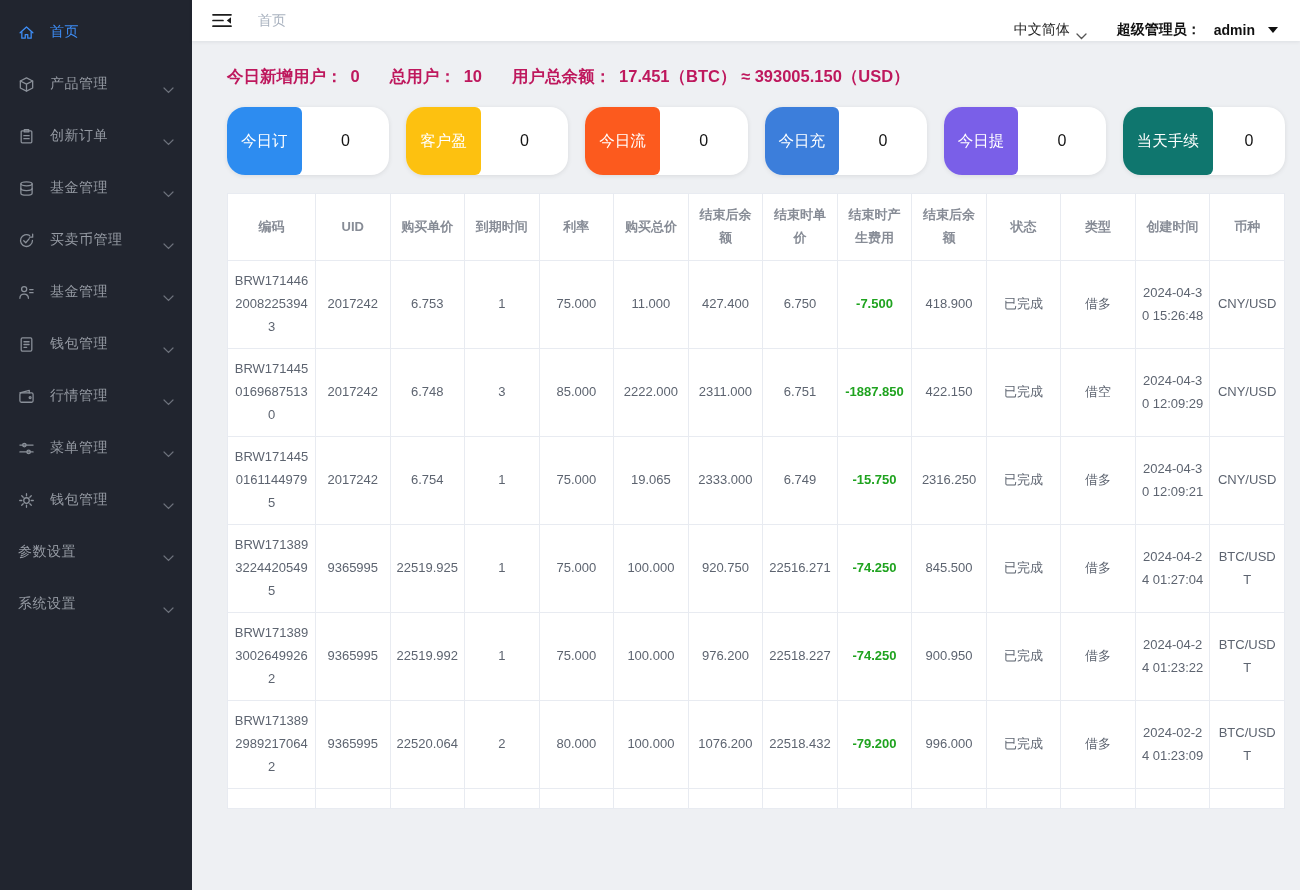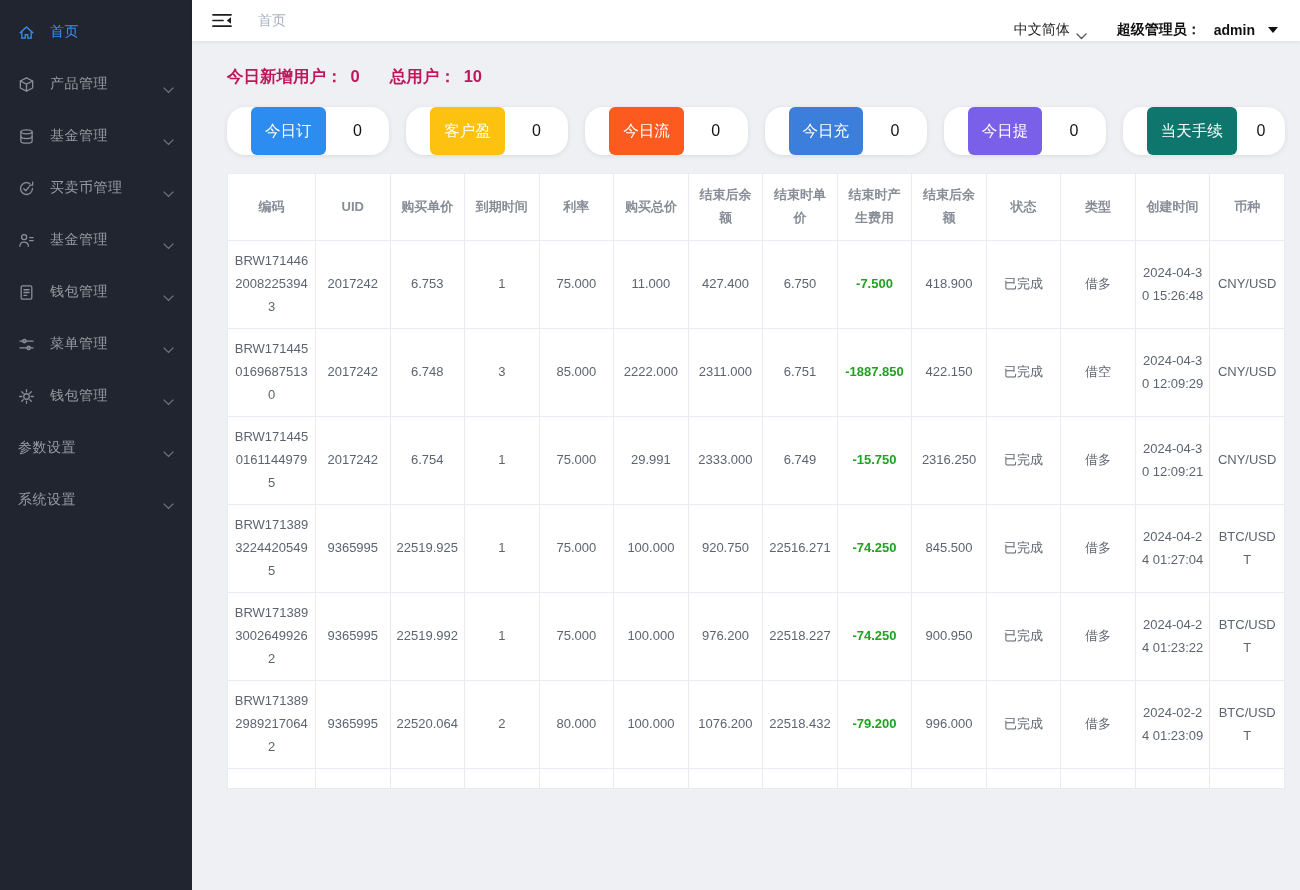--- a/index.html
+++ b/index.html
@@ -40,22 +40,22 @@
   .admin-menu { display:flex; align-items:center; gap:13px; font-size:14px; font-weight:bold; color:#101010; cursor:pointer; }
   .caret-down { width:0; height:0; border-left:5px solid transparent; border-right:5px solid transparent; border-top:6px solid #101010; display:inline-block; }
   
   .content { flex:1; padding:25px 15px 0 35px; overflow:hidden; }
   .stats-bar { font-size:16.5px; color:#be185d; font-weight:700; display:flex; align-items:baseline; }
   .stats-bar .stat-group { margin-right:30px; }
   .stats-bar .stat-label { margin-right:8px; }
   
   .stat-cards { display:flex; gap:17px; margin-top:19px; }
   .card {
-    flex:1; height:48px; display:flex; background:#fff; border-radius:18px;
-    overflow:hidden; box-shadow:0 1px 5px rgba(0,0,0,.09);padding-left:24px;
+    flex:1; height:68px; display:flex; background:#fff; border-radius:18px;
+    overflow:hidden; box-shadow:0 1px 5px rgba(0,0,0,.09);
   }
   .card-label {
     display:flex; align-items:center; padding:0 14px; color:#fff;
     font-size:15.5px; white-space:nowrap; border-radius:6px;
   }
   .card-value { flex:1; display:flex; align-items:center; justify-content:center; font-size:16px; font-weight:500; color:#141414; }
   
   .table-wrap { margin-top:18px; background:#fff; }
   table { width:100%; border-collapse:collapse; table-layout:fixed; }
   th, td {
@@ -92,20 +92,33 @@
             <path d="M2.2 4.7 8 7.6l5.8-2.9M8 7.6v6.6"></path>
           </svg></span>
       <span class="label">产品管理</span>
       <span class="chev">
         <svg viewBox="0 0 11 7">
             <path d="M1 1l4.5 4.5L10 1"></path>
           </svg>
       </span>
     </div>
 
+    <div class="side-item">
+      <span class="icon"><svg viewBox="0 0 16 16">
+            <rect x="3" y="2.6" width="10" height="11.4" rx="1"></rect>
+            <path d="M5.9 1.6h4.2v2.1H5.9z"></path>
+            <path d="M5.5 7.2h5M5.5 10h5"></path>
+          </svg></span>
+      <span class="label">创新订单</span>
+      <span class="chev">
+        <svg viewBox="0 0 11 7">
+            <path d="M1 1l4.5 4.5L10 1"></path>
+          </svg>
+      </span>
+    </div>
 
     <div class="side-item">
       <span class="icon"><svg viewBox="0 0 16 16">
             <ellipse cx="8" cy="3.6" rx="5.3" ry="1.9"></ellipse>
             <path d="M2.7 3.6v8.8c0 1.1 2.4 1.9 5.3 1.9s5.3-.8 5.3-1.9V3.6"></path>
             <path d="M2.7 8c0 1.1 2.4 1.9 5.3 1.9S13.3 9.1 13.3 8"></path>
           </svg></span>
       <span class="label">基金管理</span>
       <span class="chev">
         <svg viewBox="0 0 11 7">
@@ -149,20 +162,33 @@
             <path d="M5.6 5.4h4.8M5.6 8h4.8M5.6 10.6h2.6"></path>
           </svg></span>
       <span class="label">钱包管理</span>
       <span class="chev">
         <svg viewBox="0 0 11 7">
             <path d="M1 1l4.5 4.5L10 1"></path>
           </svg>
       </span>
     </div>
 
+    <div class="side-item">
+      <span class="icon"><svg viewBox="0 0 16 16">
+            <rect x="1.8" y="4.6" width="12.4" height="8.8" rx="1.4"></rect>
+            <path d="M1.8 4.6 10.6 2.2v2.4"></path>
+            <circle cx="11.4" cy="9" r=".9"></circle>
+          </svg></span>
+      <span class="label">行情管理</span>
+      <span class="chev">
+        <svg viewBox="0 0 11 7">
+            <path d="M1 1l4.5 4.5L10 1"></path>
+          </svg>
+      </span>
+    </div>
 
     <div class="side-item">
       <span class="icon"><svg viewBox="0 0 16 16">
             <path d="M1.8 4.8h12.4M1.8 11.2h12.4"></path>
             <circle cx="6" cy="4.8" r="1.6"></circle>
             <circle cx="10" cy="11.2" r="1.6"></circle>
           </svg></span>
       <span class="label">菜单管理</span>
       <span class="chev">
         <svg viewBox="0 0 11 7">
@@ -235,20 +261,23 @@
   </header>
 
   <div class="content">
 
     <div class="stats-bar">
       <span class="stat-group">
         <span class="stat-label">今日新增用户：</span><span class="stat-value">0</span>
       </span>
       <span class="stat-group">
         <span class="stat-label">总用户：</span><span class="stat-value">10</span>
+      </span>
+      <span class="stat-group">
+        <span class="stat-label">用户总余额：</span><span class="stat-value">17.451（BTC） ≈ 393005.150（USD）</span>
       </span>
     </div>
 
     <div class="stat-cards">
       <div class="card">
         <span class="card-label" style="background: rgb(45, 140, 240);">今日订</span>
         <span class="card-value">0</span>
       </div>
 
       <div class="card">
@@ -345,21 +374,21 @@
               <td>借空</td>
               <td>2024-04-30 12:09:29</td>
               <td>CNY/USD</td>
             </tr>
             <tr>
               <td>BRW17144501611449795</td>
               <td>2017242</td>
               <td>6.754</td>
               <td>1</td>
               <td>75.000</td>
-              <td>29.991</td>
+              <td>19.065</td>
               <td>2333.000</td>
               <td>6.749</td>
               <td class="neg">-15.750</td>
               <td>2316.250</td>
               <td>已完成</td>
               <td>借多</td>
               <td>2024-04-30 12:09:21</td>
               <td>CNY/USD</td>
             </tr>
             <tr>

